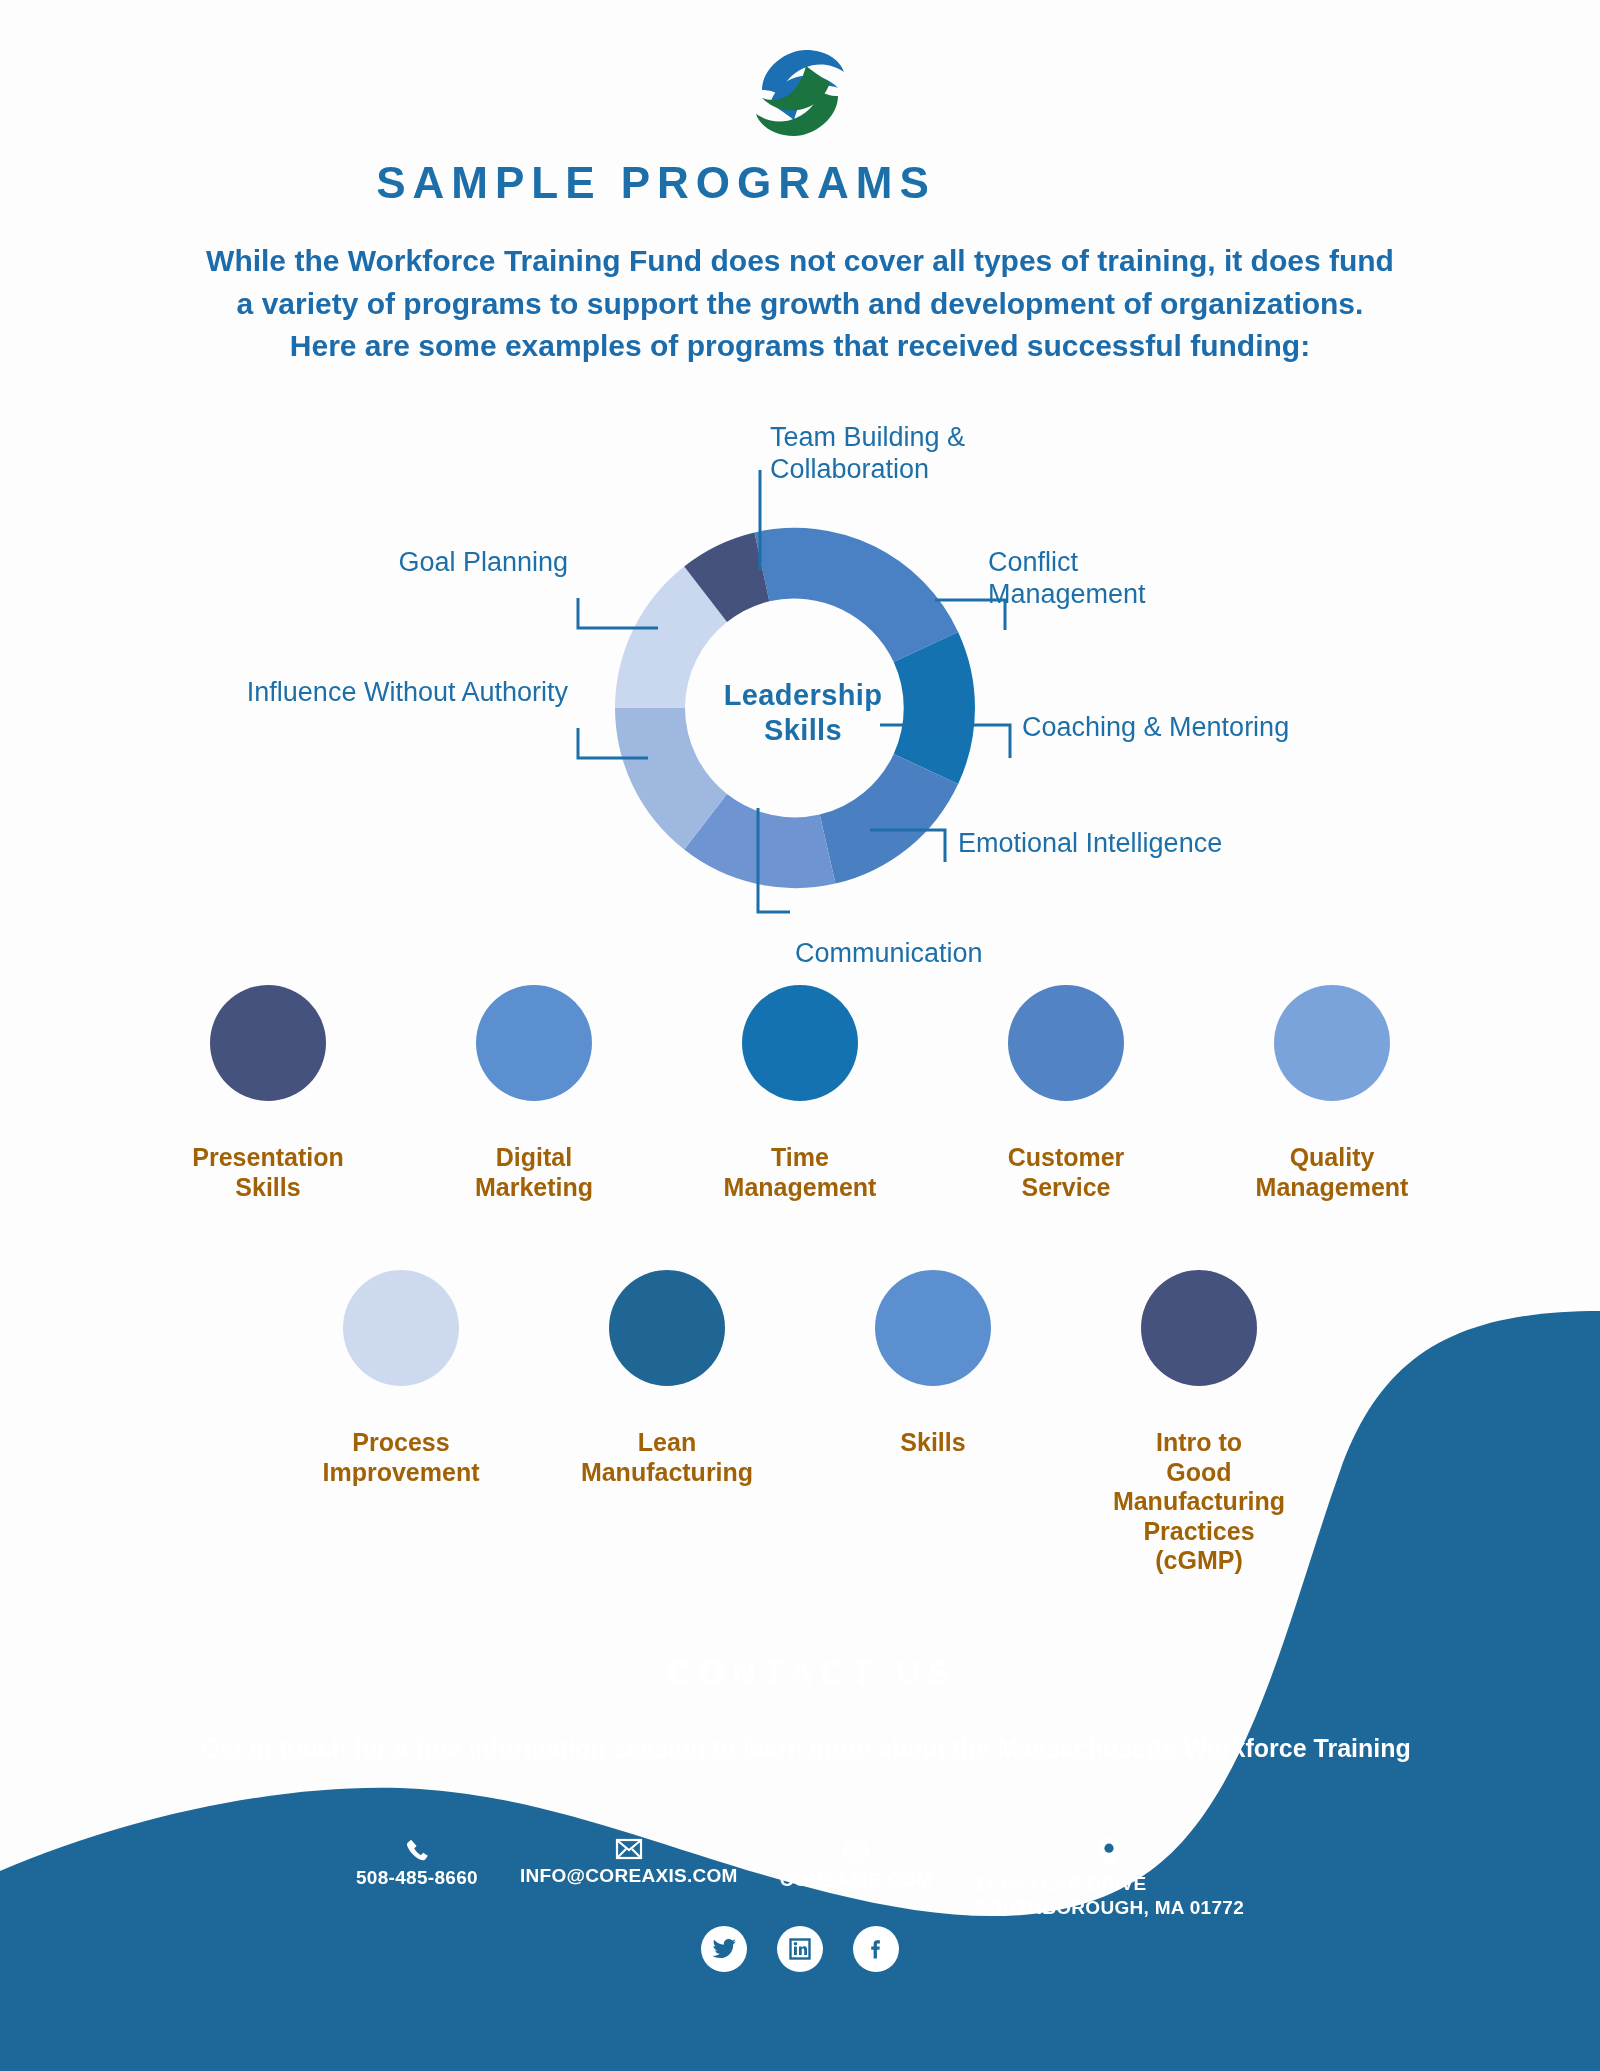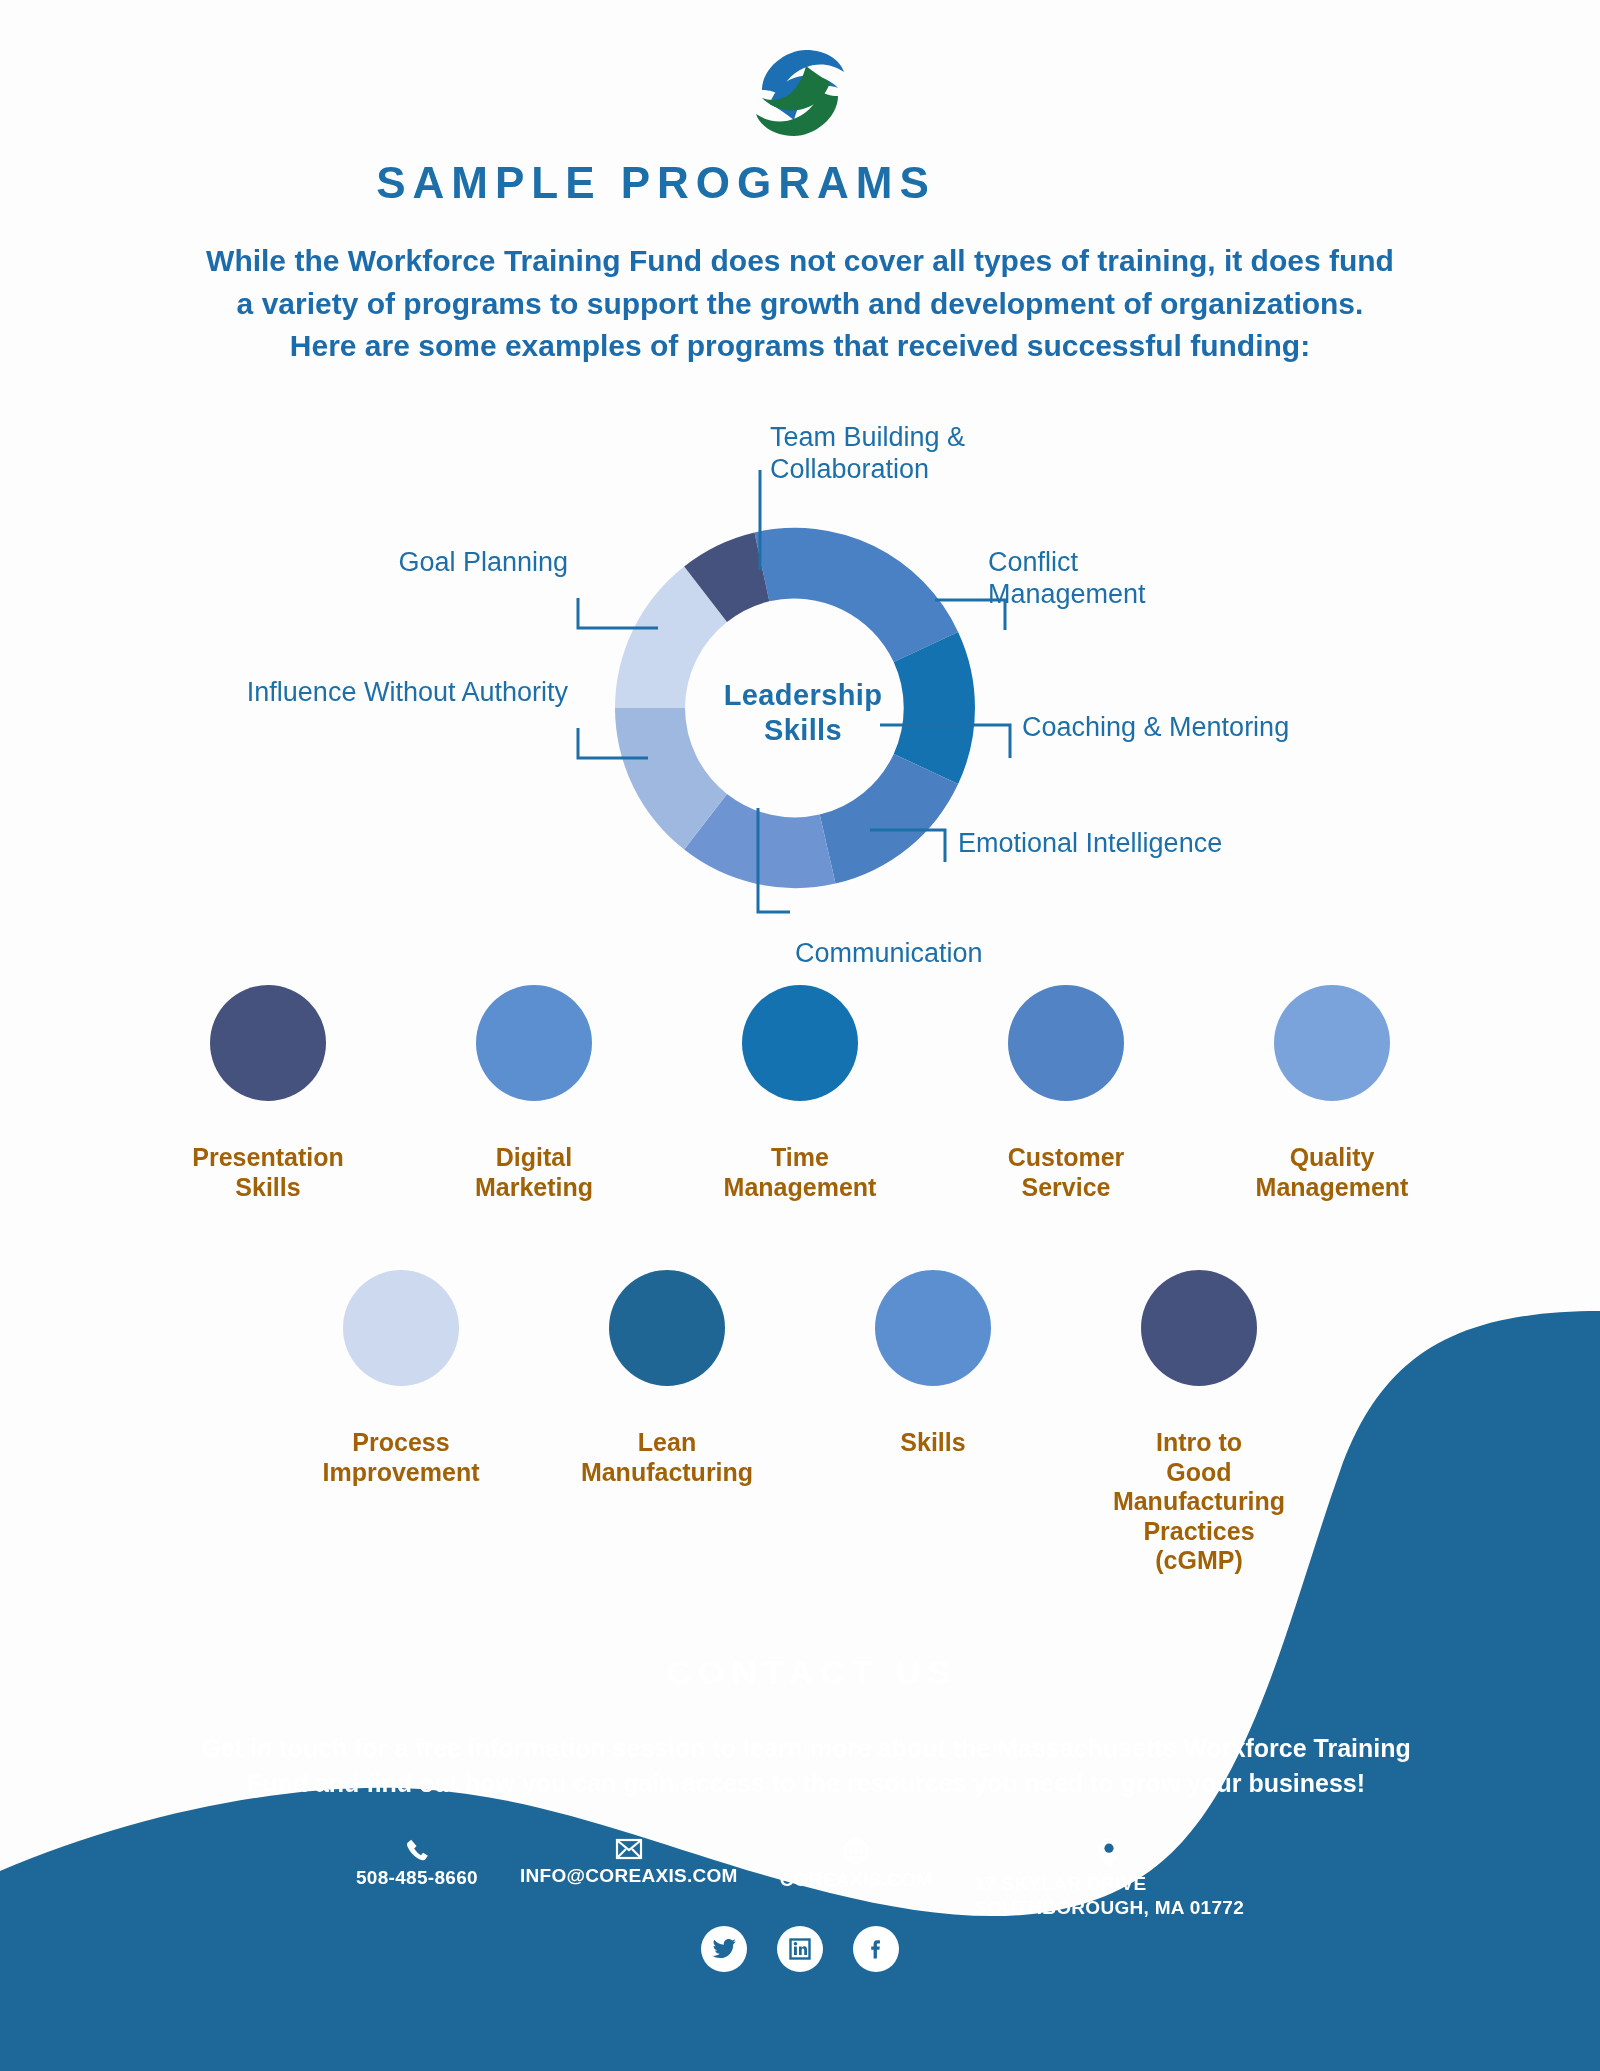--- a/index.html
+++ b/index.html
@@ -391,21 +391,20 @@
              C 1380 48 1450 0 1600 0
              L 1600 760 L 0 760 Z" fill="#1e6899"></path>
   </svg>
 
   <div class="footer">
 
     <div class="contact-title">CONTACT US</div>
 
     <div class="contact-blurb">
       <div>Get in touch for a free information session to learn more about the Massachusetts Workforce Training</div>
-      <div>Fund and find out how you can gain access to the resources you need to grow your business!</div>
     </div>
 
     <div class="contact-row">
 
       <div class="contact-item">
         <svg width="26" height="26" viewBox="0 0 24 24">
           <path d="M6.6 2.5 L3.3 5.3 C2.6 6.1 2.6 7.4 3.1 8.6
                    C4.6 12.2 7.0 15.3 10.0 17.8
                    C12.4 19.8 15.0 21.2 17.3 21.5
                    C18.4 21.6 19.3 21.2 19.9 20.4 L22.0 17.3

